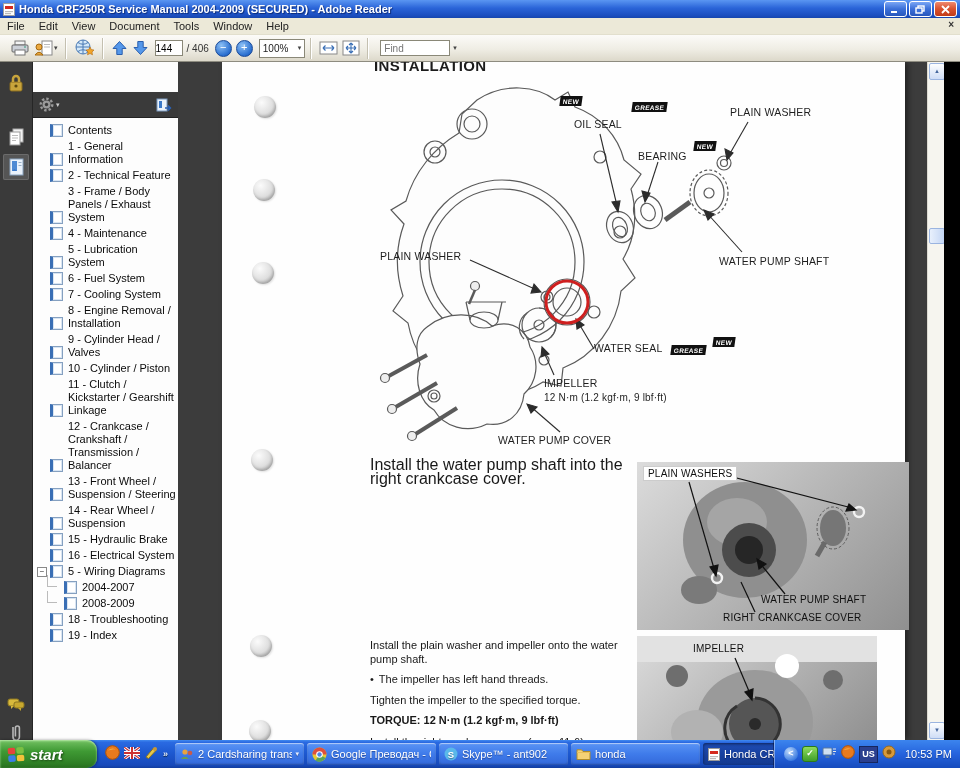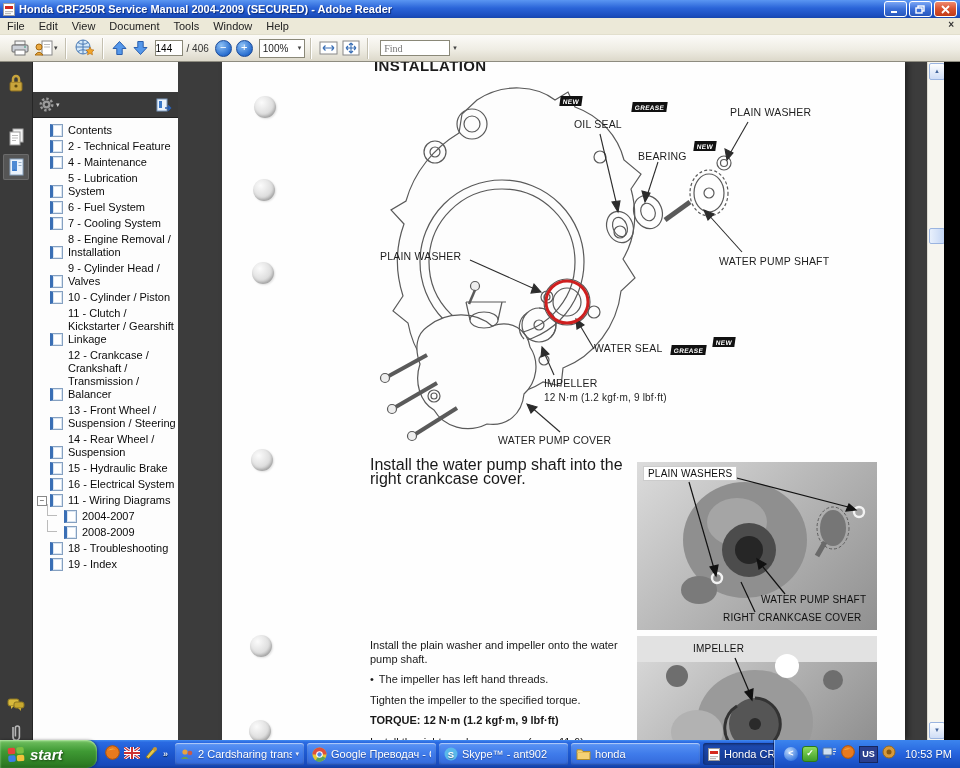--- a/index.html
+++ b/index.html
@@ -36,21 +36,21 @@
     background:#fff;margin:0 2px 0 4px;padding:0;font-family:"Liberation Sans",sans-serif;}
   .page-total{font-size:10px;color:#333;margin:0 4px 0 2px;}
   .round-btn{width:15px;height:15px;border-radius:50%;color:#fff;font-size:11px;line-height:13px;
     text-align:center;background:radial-gradient(circle at 35% 30%,#8cc0f5,#2a6fd0 70%,#1c50a8);
     border:1px solid #1a4a98;margin:0 2px;}
   .zoom-box{display:flex;align-items:center;height:17px;border:1px solid #8a8878;background:#fff;
     margin-left:4px;padding:0 3px;font-size:10px;color:#222;}
   .zoom-box .val{width:34px;}
   .find-wrap{display:flex;align-items:center;margin-left:6px;}
   .find-input{width:62px;height:14px;font-size:10px;border:1px solid #8a8878;background:#fff;
-    padding:0 3px;font-family:Liberation Serif, serif;}
+    padding:0 3px;font-family:Liberation Sans, sans-serif;}
   .find-drop{font-size:7px;color:#444;margin-left:3px;}
 
   
   .main{position:absolute;left:0;top:62px;width:960px;height:678px;}
 
   
   .tool-strip{position:absolute;left:0;top:0;width:32px;height:678px;background:#3a3a3a;border-right:1px solid #262626;}
   .strip-btn{position:absolute;left:3px;width:26px;height:26px;display:flex;align-items:center;justify-content:center;border-radius:2px;}
   .strip-btn.selected{background:#555;box-shadow:inset 0 0 0 1px #6b6b6b;}
 
@@ -313,24 +313,32 @@
             </svg>
         </span>
       </div>
       <div class="bm-list">
         <div class="bm-item">
             <span class="doc-icon"></span>
             <span class="bm-text">Contents</span>
           </div>
         <div class="bm-item">
             <span class="doc-icon"></span>
+            <span class="bm-text">1 - General Information</span>
+          </div>
+        <div class="bm-item">
+            <span class="doc-icon"></span>
             <span class="bm-text">2 - Technical Feature</span>
           </div>
         <div class="bm-item">
             <span class="doc-icon"></span>
+            <span class="bm-text">3 - Frame / Body Panels / Exhaust System</span>
+          </div>
+        <div class="bm-item">
+            <span class="doc-icon"></span>
             <span class="bm-text">4 - Maintenance</span>
           </div>
         <div class="bm-item">
             <span class="doc-icon"></span>
             <span class="bm-text">5 - Lubrication System</span>
           </div>
         <div class="bm-item">
             <span class="doc-icon"></span>
             <span class="bm-text">6 - Fuel System</span>
           </div>
@@ -370,21 +378,21 @@
             <span class="doc-icon"></span>
             <span class="bm-text">15 - Hydraulic Brake</span>
           </div>
         <div class="bm-item">
             <span class="doc-icon"></span>
             <span class="bm-text">16 - Electrical System</span>
           </div>
         <div class="bm-item">
             <span class="expander">−</span>
             <span class="doc-icon"></span>
-            <span class="bm-text">11 - Wiring Diagrams</span>
+            <span class="bm-text">5 - Wiring Diagrams</span>
           </div>
         <div class="bm-item child">
             <span class="doc-icon"></span>
             <span class="bm-text">2004-2007</span>
           </div>
         <div class="bm-item child">
             <span class="doc-icon"></span>
             <span class="bm-text">2008-2009</span>
           </div>
         <div class="bm-item">
@@ -500,21 +508,21 @@
         <div class="diag-label" style="left:276px;top:372px">WATER PUMP COVER</div>
 
         <div class="small-tag" style="left:338px;top:34px">NEW</div>
         <div class="small-tag" style="left:410px;top:40px">GREASE</div>
         <div class="small-tag" style="left:472px;top:79px">NEW</div>
         <div class="small-tag" style="left:449px;top:283px">GREASE</div>
         <div class="small-tag" style="left:491px;top:275px">NEW</div>
 
         <div class="para" style="left:148px;top:396px;width:268px">Install the water pump shaft into the right crankcase cover.</div>
 
-        <div class="photo" style="left:415px;top:400px;width:240px;height:168px">
+        <div class="photo" style="left:415px;top:400px;width:272px;height:168px">
           <svg width="240" height="168" style="position:absolute;left:0;top:0">
             <ellipse cx="108" cy="78" rx="62" ry="58" fill="#8f8f8f"></ellipse>
             <ellipse cx="100" cy="60" rx="30" ry="24" fill="#a5a5a5"></ellipse>
             <circle cx="112" cy="88" r="27" fill="#4c4c4c"></circle>
             <circle cx="112" cy="88" r="14" fill="#262626"></circle>
             <ellipse cx="196" cy="66" rx="13" ry="18" fill="#767676"></ellipse>
             <ellipse cx="196" cy="66" rx="16" ry="21" fill="none" stroke="#5c5c5c" stroke-dasharray="3,2"></ellipse>
             <path d="M188,80 l-8,14" stroke="#6a6a6a" stroke-width="5"></path>
             <ellipse cx="62" cy="128" rx="18" ry="14" fill="#7a7a7a"></ellipse>
             <circle cx="222" cy="50" r="5" fill="none" stroke="#f2f2f2" stroke-width="2.4"></circle>

